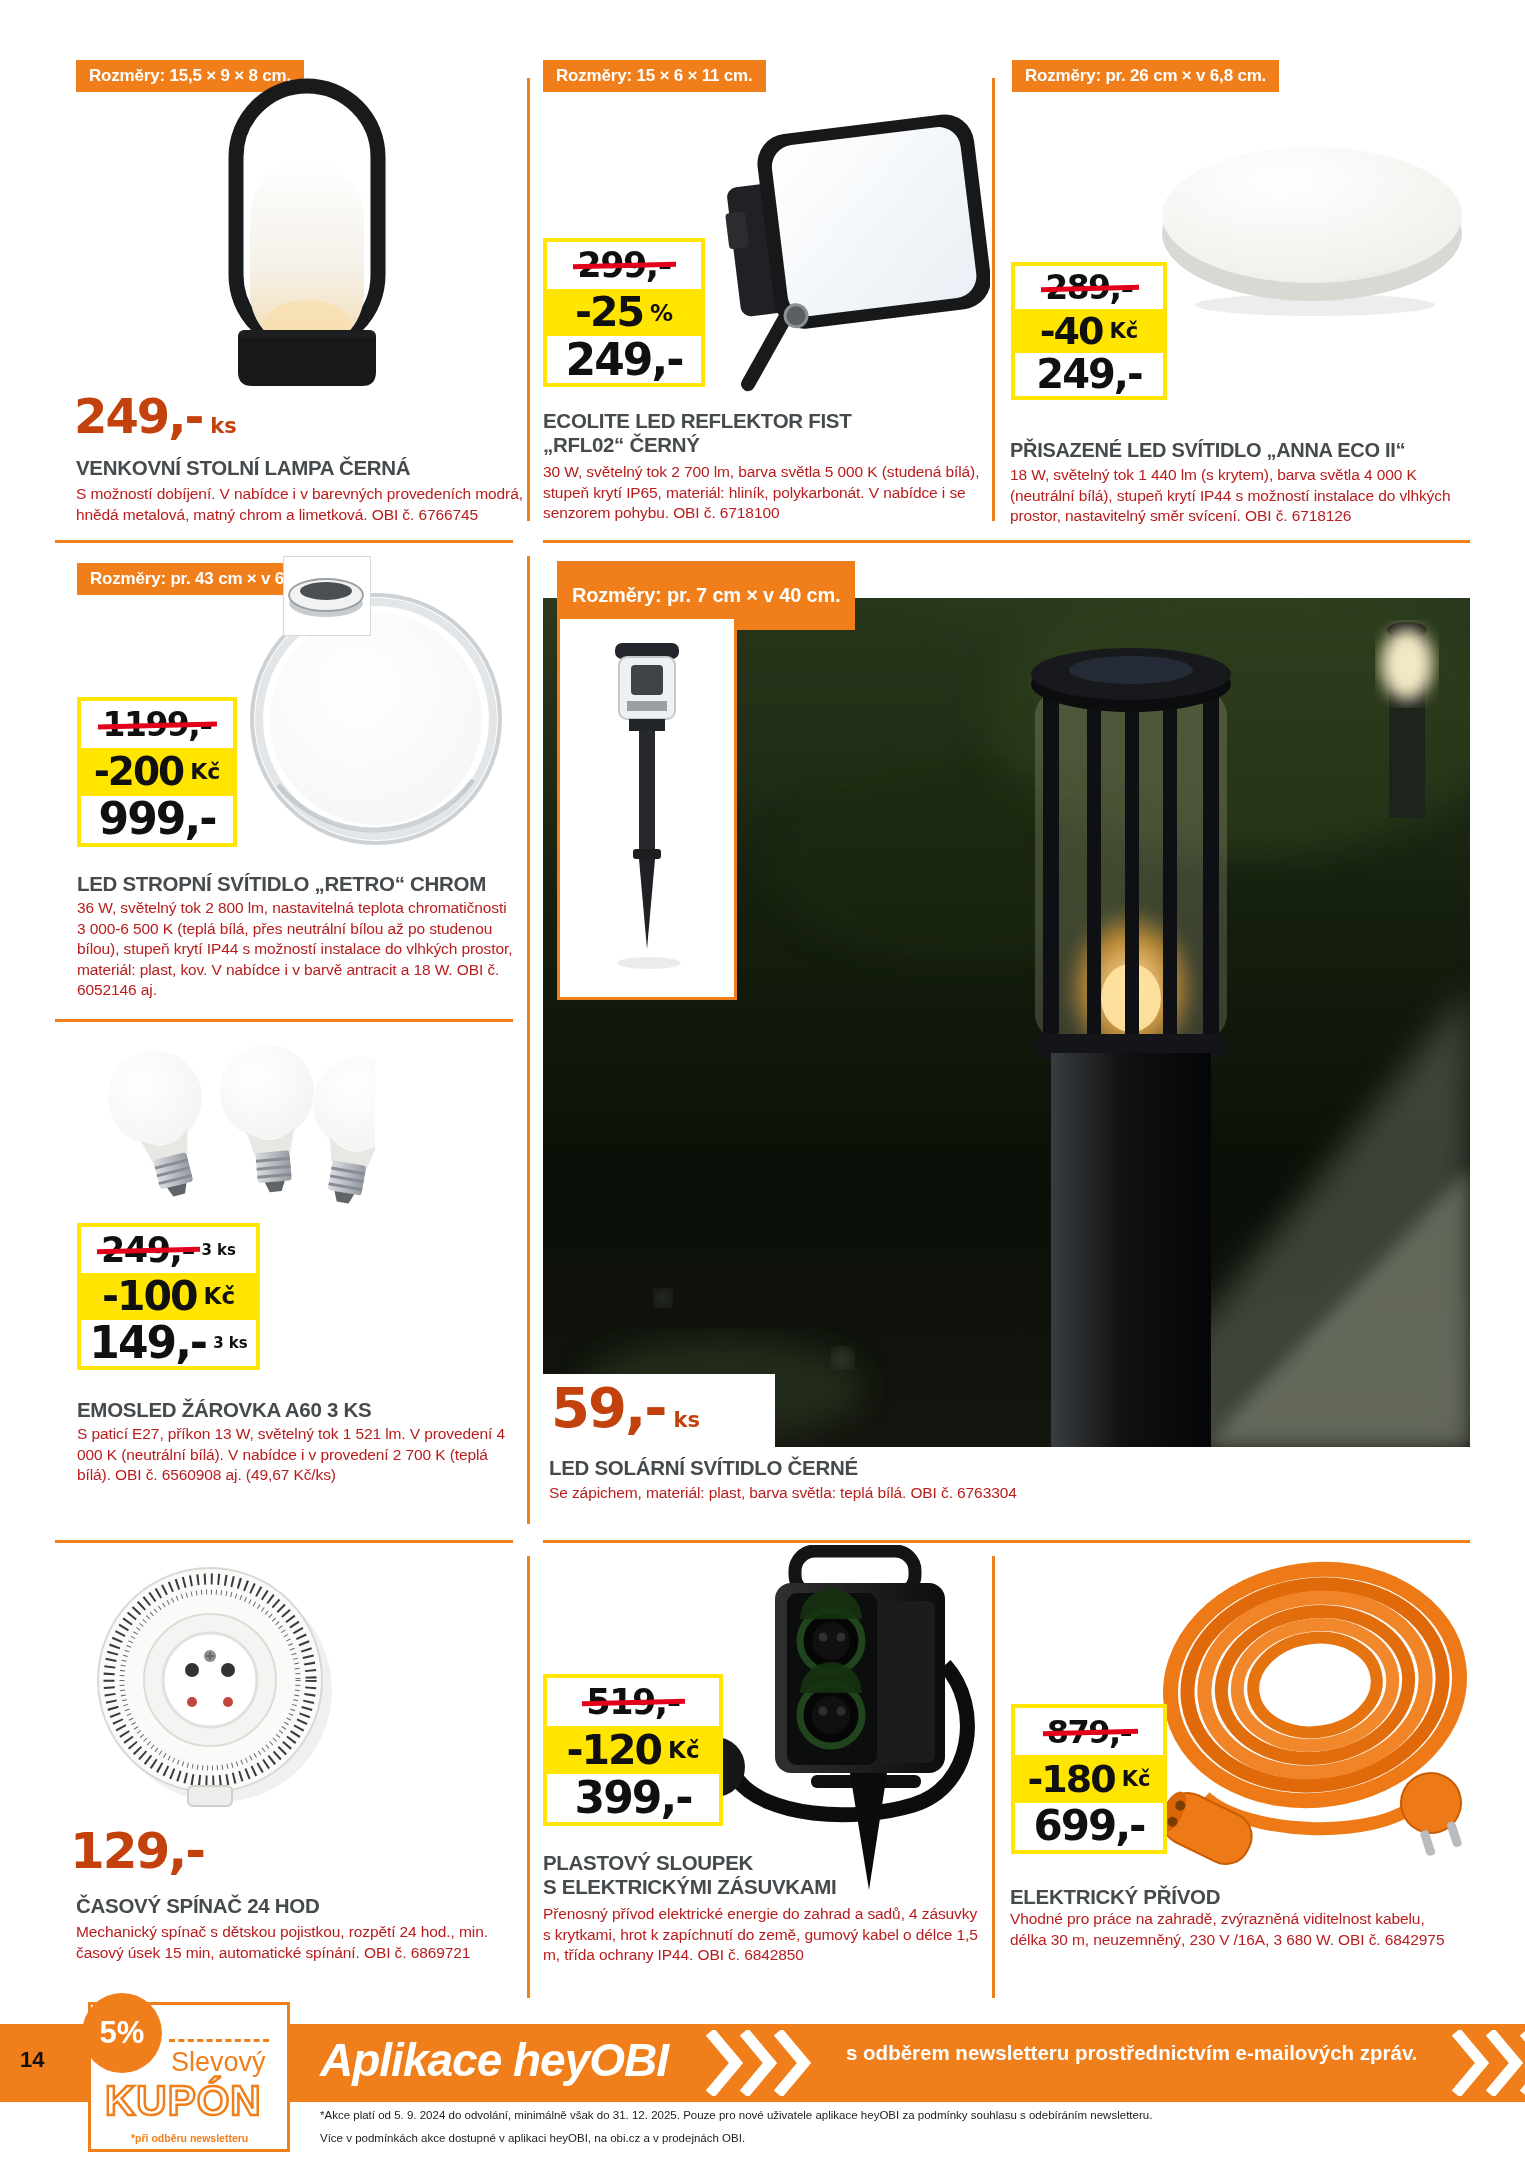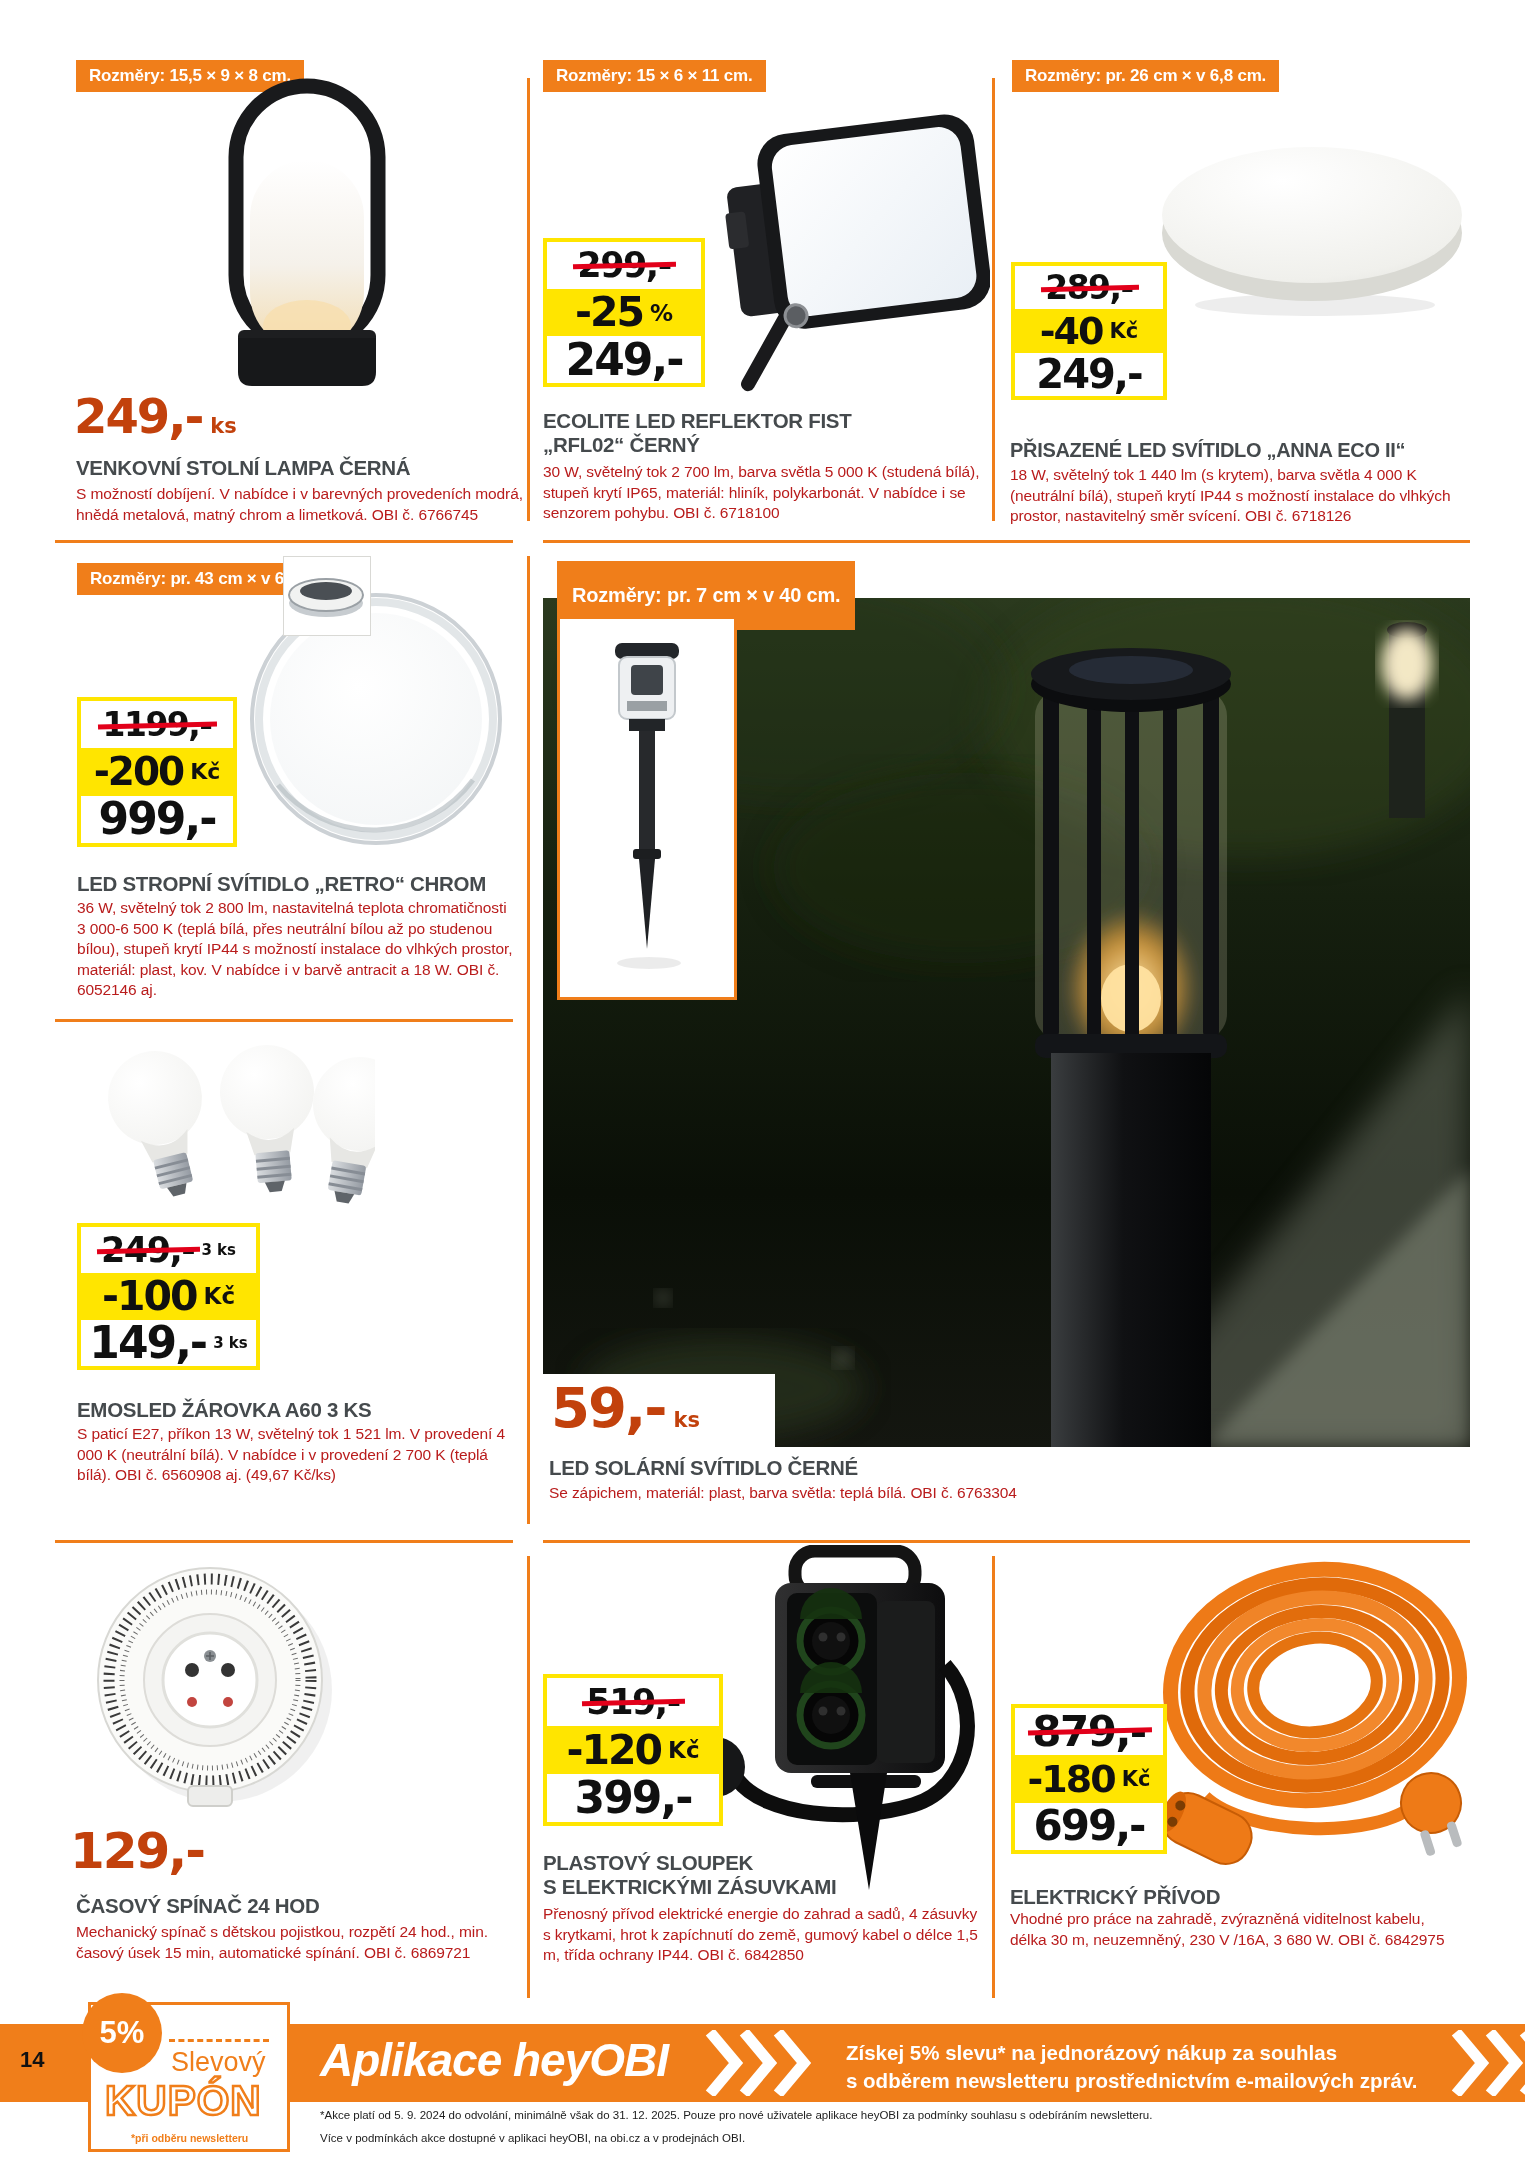--- a/index.html
+++ b/index.html
@@ -413,21 +413,21 @@
           <circle cx="12" cy="35" r="5" fill="#7a3c03"></circle>
       </g>
       <g transform="translate(296,268) rotate(-18)">
         <circle r="30" fill="#ee7a17" stroke="#c75c05" stroke-width="2"></circle>
         <rect x="-20" y="24" width="9" height="26" rx="4" fill="#b9bcbe"></rect>
         <rect x="8" y="24" width="9" height="26" rx="4" fill="#b9bcbe"></rect>
       </g>
     </svg>
     <div class="pbox" style="left:3px;top:148px;width:156px;height:150px;">
       <div class="row">
-          <span class="oldp" style="font-size:42px;">879,-</span>
+          <span class="oldp" style="font-size:32px;">879,-</span>
         </div>
       <div class="row disc">
           <span class="discv" style="font-size:38px;">-180</span>
           <span class="discu" style="font-size:21px;">Kč</span>
         </div>
       <div class="row">
           <span class="newp" style="font-size:42px;">699,-</span>
         </div>
     </div>
     <div class="title" style="left:2px;top:329px;width:440px;">ELEKTRICKÝ PŘÍVOD</div>
@@ -448,21 +448,20 @@
 
     <div class="app-title" style="left:320px;top:31px;">Aplikace heyOBI</div>
 
     <svg style="position:absolute;left:702px;top:28px;" width="112" height="66" viewBox="0 0 112 66">
       <path d="M8,2 L34,33 L8,64" fill="none" stroke="#fff" stroke-width="11"></path>
       <path d="M42,2 L68,33 L42,64" fill="none" stroke="#fff" stroke-width="11"></path>
       <path d="M76,2 L102,33 L76,64" fill="none" stroke="#fff" stroke-width="11"></path>
     </svg>
 
     <div class="promo" style="left:846px;top:37px;">
-      <span>Získej 5% slevu* na jednorázový nákup za souhlas</span>
       <span>s odběrem newsletteru prostřednictvím e-mailových zpráv.</span>
     </div>
 
     <svg style="position:absolute;left:1448px;top:28px;" width="112" height="66" viewBox="0 0 112 66">
       <path d="M8,2 L34,33 L8,64" fill="none" stroke="#fff" stroke-width="11"></path>
       <path d="M42,2 L68,33 L42,64" fill="none" stroke="#fff" stroke-width="11"></path>
       <path d="M76,2 L102,33 L76,64" fill="none" stroke="#fff" stroke-width="11"></path>
     </svg>
 
     <div class="fineprint" style="left:320px;top:108px;">*Akce platí od 5. 9. 2024 do odvolání, minimálně však do 31. 12. 2025. Pouze pro nové uživatele aplikace heyOBI za podmínky souhlasu s odebíráním newsletteru.</div>

